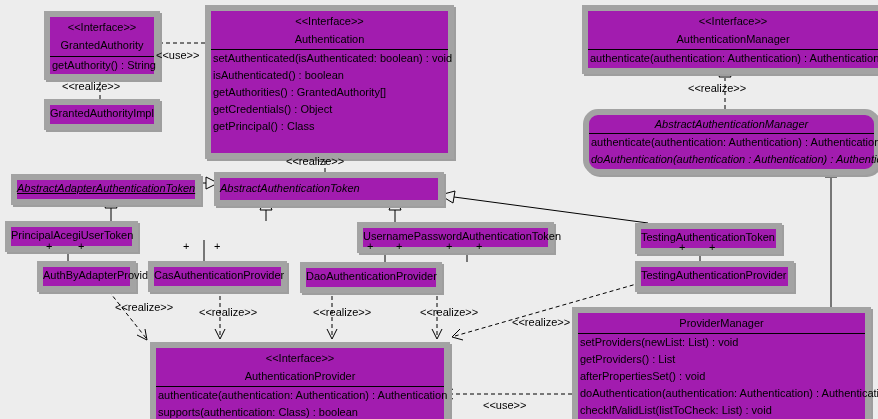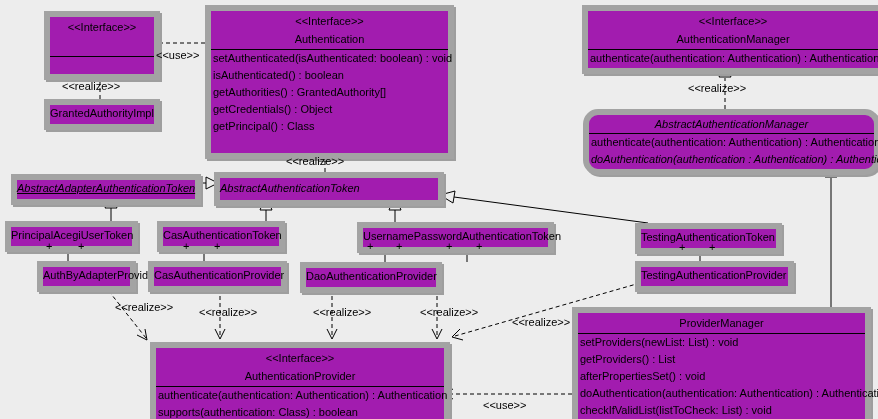--- a/index.html
+++ b/index.html
@@ -133,21 +133,23 @@
   <div class="plus" style="left:367px;top:241px;">+</div>
   <div class="plus" style="left:396px;top:241px;">+</div>
   <div class="plus" style="left:446px;top:241px;">+</div>
   <div class="plus" style="left:476px;top:241px;">+</div>
   <div class="plus" style="left:679px;top:242px;">+</div>
   <div class="plus" style="left:709px;top:242px;">+</div>
 
   <div class="uml-box" style="left:44px;top:11px;width:104px;height:57px;">
     <div class="titlebox" style="height:38px;padding-top:1px;">
       <div class="tline">&lt;&lt;Interface&gt;&gt;</div>
-    </div>
+      <div class="tline">GrantedAuthority</div>
+    </div>
+    <div class="mrow">getAuthority() : String</div>
   </div>
 
   <div class="uml-box" style="left:44px;top:99px;width:104px;height:19px;">
     <div class="single-name">GrantedAuthorityImpl</div>
   </div>
 
   <div class="uml-box" style="left:205px;top:5px;width:237px;height:142px;">
     <div class="titlebox" style="height:37px;padding-top:1px;">
       <div class="tline">&lt;&lt;Interface&gt;&gt;</div>
       <div class="tline">Authentication</div>
@@ -179,23 +181,20 @@
     <div class="single-name it">AbstractAdapterAuthenticationToken</div>
   </div>
 
   <div class="uml-box" style="left:214px;top:172px;width:218px;height:22px;">
     <div class="single-name it" style="line-height:20px;">AbstractAuthenticationToken</div>
   </div>
 
   <div class="uml-box" style="left:5px;top:221px;width:121px;height:19px;">
     <div class="single-name">PrincipalAcegiUserToken</div>
   </div>
-  <div class="uml-box" style="left:157px;top:221px;width:116px;height:19px;">
-    <div class="single-name">CasAuthenticationToken</div>
-  </div>
   <div class="uml-box" style="left:357px;top:222px;width:185px;height:19px;">
     <div class="single-name">UsernamePasswordAuthenticationToken</div>
   </div>
   <div class="uml-box" style="left:635px;top:223px;width:135px;height:19px;">
     <div class="single-name">TestingAuthenticationToken</div>
   </div>
 
   <div class="uml-box" style="left:37px;top:261px;width:87px;height:19px;">
     <div class="single-name">AuthByAdapterProvider</div>
   </div>

